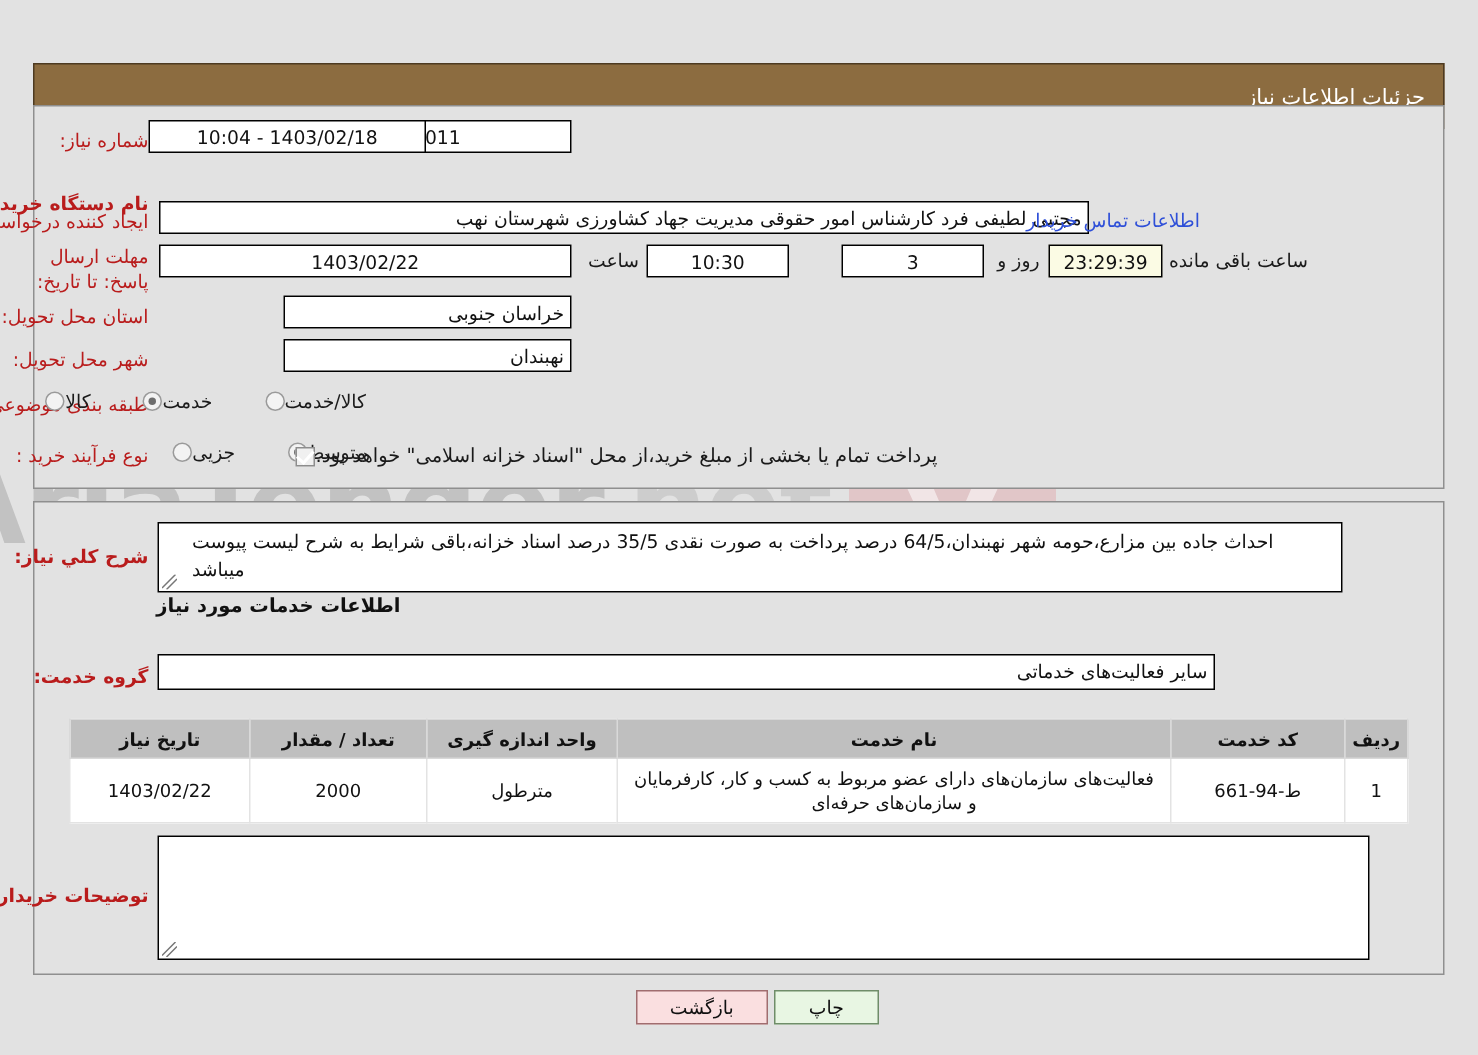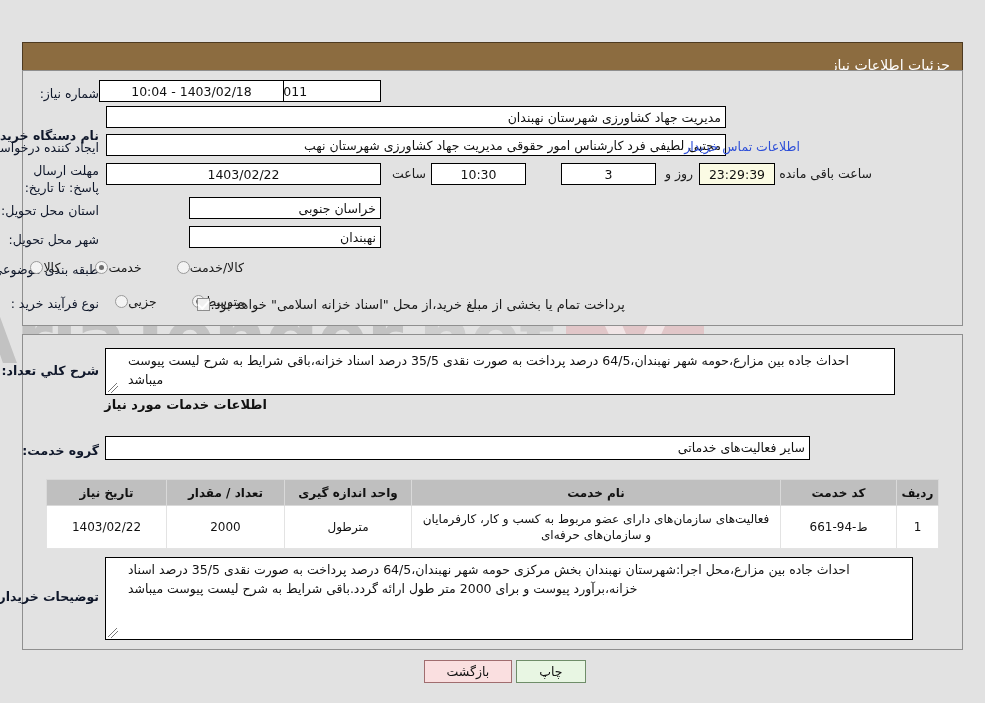--- a/index.html
+++ b/index.html
@@ -70,21 +70,21 @@
     border: 1px solid #8f8f8f;
     z-index: 10;
   }
   #panel-top     { right: 22px; top: 70px;  width: 941px; height: 256px; }
   #panel-middle-box { right: 22px; top: 334px; width: 941px; height: 316px; border: 1px solid #8f8f8f; background:#e2e2e2; }
 
   
   .row-label {
     position: absolute;
     font-size: 12.5px;
-    color: #0f172a;
+    color: #b91c1c;
     line-height: 16px;
     text-align: right;
     white-space: nowrap;
     z-index: 12;
   }
   .row-label.bold { font-weight: bold; }
 
   .fld {
     position: absolute;
     background: #ffffff;
@@ -260,21 +260,20 @@
   <div class="panel" id="panel-top"></div>
 
   <div class="row-label" style="right:886px; top:86px;">شماره نیاز:</div>
   <div class="fld center" style="right:604px; top:80px; width:275px; height:22px;">1103000267000011</div>
 
   <div class="row-label" style="right:703px; top:86px;">تاریخ و ساعت اعلان عمومی:</div>
 
   <div class="fld center" style="left:99px; top:80px; width:185px; height:22px;">1403/02/18 - 10:04</div>
 
   <div class="row-label" style="right:886px; top:128px;font-weight:bold;">نام دستگاه خریدار:</div>
-  <div class="fld right" style="right:259px; top:106px; width:620px; height:22px;">مدیریت جهاد کشاورزی شهرستان نهبندان</div>
 
   <div class="row-label" style="right:886px; top:140px;">ایجاد کننده درخواست:</div>
   <div class="fld right" style="right:259px; top:134px; width:620px; height:22px;">مجتبی لطیفی فرد کارشناس امور حقوقی مدیریت جهاد کشاورزی شهرستان نهب</div>
   <div class="link" style="right:185px; top:138px;">اطلاعات تماس خریدار</div>
 
   <div class="row-label" style="right:886px; top:162px; line-height:17px; white-space:normal; width:75px;">مهلت ارسال پاسخ: تا تاریخ:</div>
   <div class="fld center" style="right:604px; top:163px; width:275px; height:22px;">1403/02/22</div>
   <div class="inline-text" style="right:559px; top:165px;">ساعت</div>
   <div class="fld center" style="right:459px; top:163px; width:95px; height:22px;">10:30</div>
   <div class="fld center" style="right:329px; top:163px; width:95px; height:22px;">3</div>
@@ -316,21 +315,21 @@
       </div>
     </div>
 
   <div class="chk-wrap" id="treasury-wrap" style="right:351px; top:296px;">
     <div class="chk-box on" id="treasury-box"></div>
     <div class="chk-text">پرداخت تمام یا بخشی از مبلغ خرید،از محل "اسناد خزانه اسلامی" خواهد بود.</div>
   </div>
 
   <div class="panel" id="panel-middle-box"></div>
 
-  <div class="row-label bold" style="right:886px; top:363px;">شرح کلي تعداد:</div>
+  <div class="row-label bold" style="right:886px; top:363px;">شرح کلي نیاز:</div>
   <div class="ta" style="right:90px; top:348px; width:790px; height:47px;">
     <span>احداث جاده بین مزارع،حومه شهر نهبندان،64/5 درصد پرداخت به صورت نقدی 35/5 درصد اسناد خزانه،باقی شرایط به شرح لیست پیوست میباشد</span>
     <svg class="grip" viewBox="0 0 10 10">
       <path d="M0 9 L9 0 M3 10 L10 3" stroke="#777" stroke-width="1" fill="none"></path>
     </svg>
   </div>
 
   <div class="section-h" style="right:718px; top:397px;">اطلاعات خدمات مورد نیاز</div>
 
   <div class="row-label bold" style="right:886px; top:443px;">گروه خدمت:</div>
@@ -354,21 +353,20 @@
         <td>فعالیت‌های سازمان‌های دارای عضو مربوط به کسب و کار، کارفرمایان و سازمان‌های حرفه‌ای</td>
         <td>مترطول</td>
         <td>2000</td>
         <td>1403/02/22</td>
       </tr>
     </tbody>
   </table>
 
   <div class="row-label bold" style="right:886px; top:589px;">توضیحات خریدار:</div>
   <div class="ta" style="right:72px; top:557px; width:808px; height:83px;">
-    <span>احداث جاده بین مزارع،محل اجرا:شهرستان نهبندان بخش مرکزی حومه شهر نهبندان،64/5 درصد پرداخت به صورت نقدی 35/5 درصد اسناد خزانه،برآورد پیوست و برای 2000 متر طول ارائه گردد.باقی شرایط به شرح لیست پیوست میباشد</span>
     <svg class="grip" viewBox="0 0 10 10">
       <path d="M0 9 L9 0 M3 10 L10 3" stroke="#777" stroke-width="1" fill="none"></path>
     </svg>
   </div>
 
   <div id="btn-bar">
     <button class="btn btn-back">بازگشت</button>
     <button class="btn btn-print">چاپ</button>
   </div>
 

